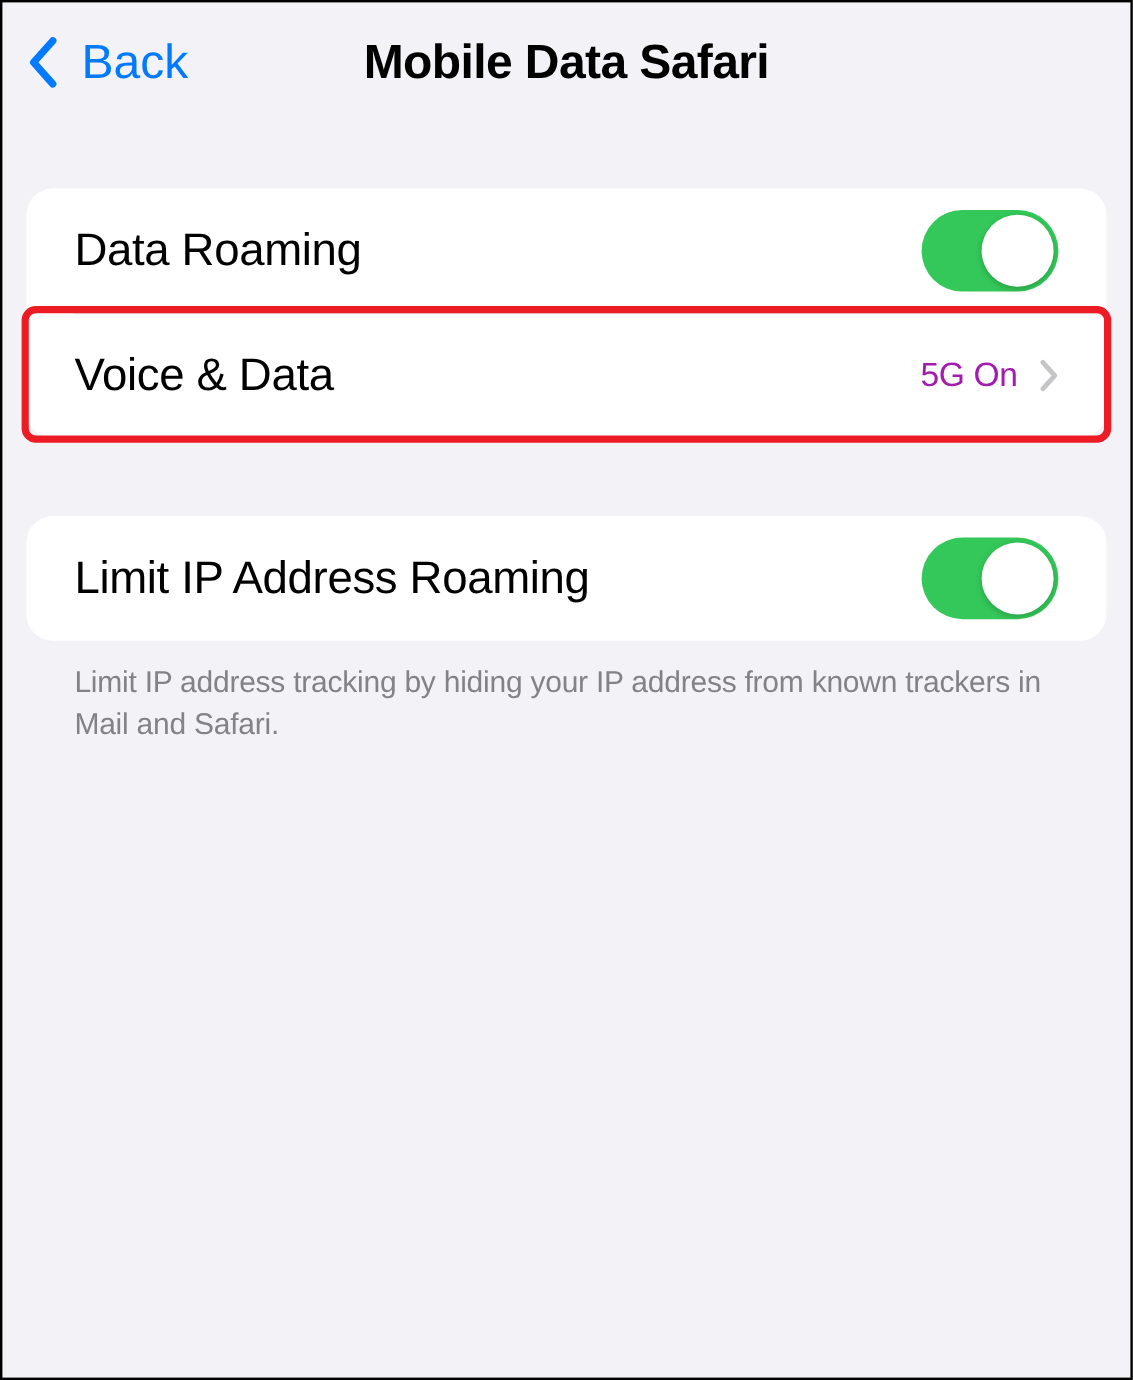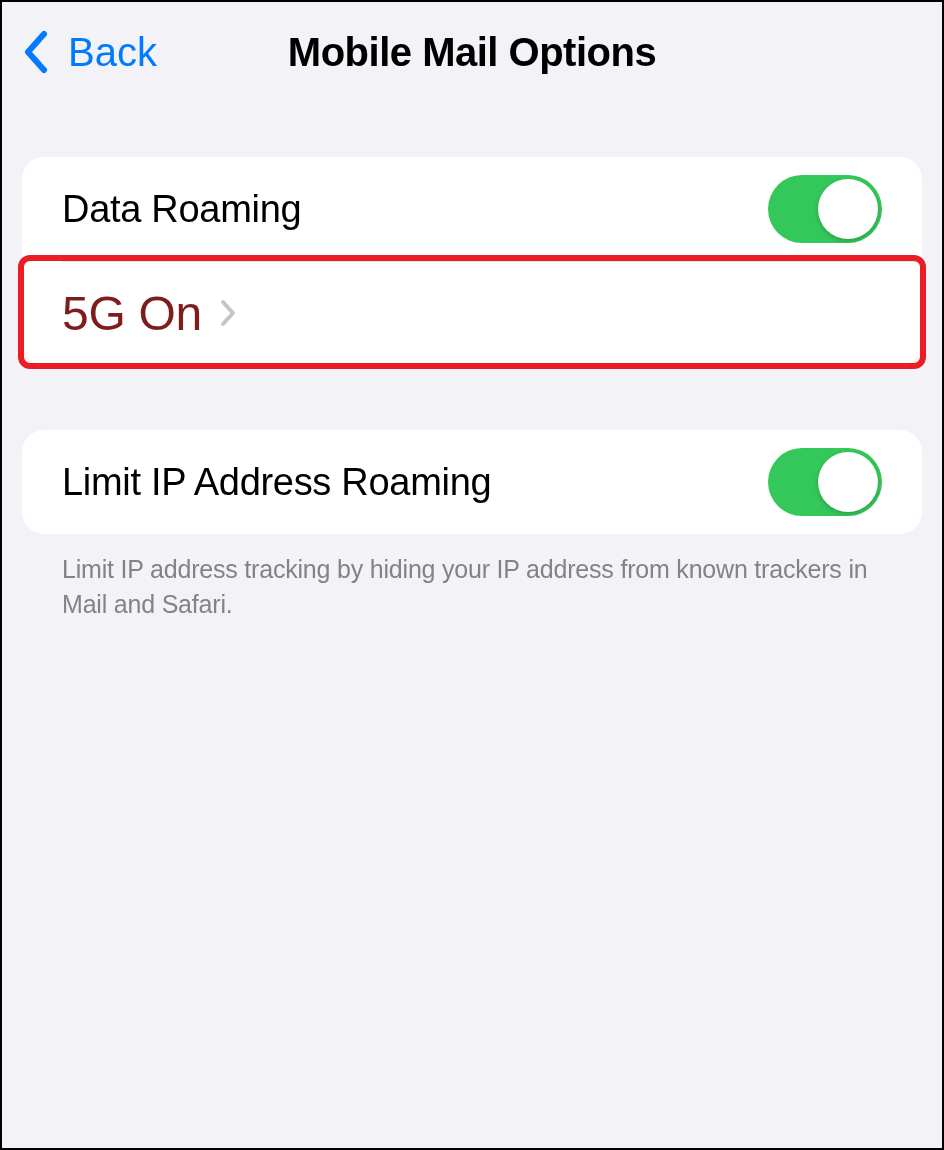--- a/index.html
+++ b/index.html
@@ -79,23 +79,23 @@
       font-weight: 400;
       color: #000;
       letter-spacing: -0.3px;
     }
     .row-right {
       display: flex;
       align-items: center;
       gap: 18px;
     }
     .row-value {
-      font-size: 48px;
+      font-size: 28px;
       font-weight: 400;
-      color: #7f1d1d;
+      color: #a21caf;
       letter-spacing: -0.3px;
     }
     .chevron-right {
       width: 16px;
       height: 28px;
       flex-shrink: 0;
     }
     .toggle {
       width: 114px;
       height: 68px;
@@ -141,35 +141,36 @@
 </head>
 <body>
 
 <div class="header">
   <div class="back-btn">
     <svg class="back-chevron" viewBox="0 0 26 44" fill="none">
       <path d="M22 4 L6 22 L22 40" stroke="#007aff" stroke-width="6" stroke-linecap="round" stroke-linejoin="round"></path>
     </svg>
     <span>Back</span>
   </div>
-  <div class="title">Mobile Mail Options</div>
+  <div class="title">Mobile Data Safari</div>
 </div>
 
 <div class="content">
 
   <div class="group" style="position:relative;">
 
     <div class="row">
       <div class="row-label">Data Roaming</div>
       <div class="toggle on">
         <div class="toggle-knob"></div>
       </div>
     </div>
 
     <div class="row">
+      <div class="row-label">Voice &amp; Data</div>
       <div class="row-right">
         <div class="row-value">5G On</div>
         <svg class="chevron-right" viewBox="0 0 16 28" fill="none">
           <path d="M3 3 L13 14 L3 25" stroke="#c5c5c7" stroke-width="4" stroke-linecap="round" stroke-linejoin="round"></path>
         </svg>
       </div>
     </div>
 
 
     <div class="highlight" style="left:-4px; right:-4px; top:98px; height:114px;"></div>

